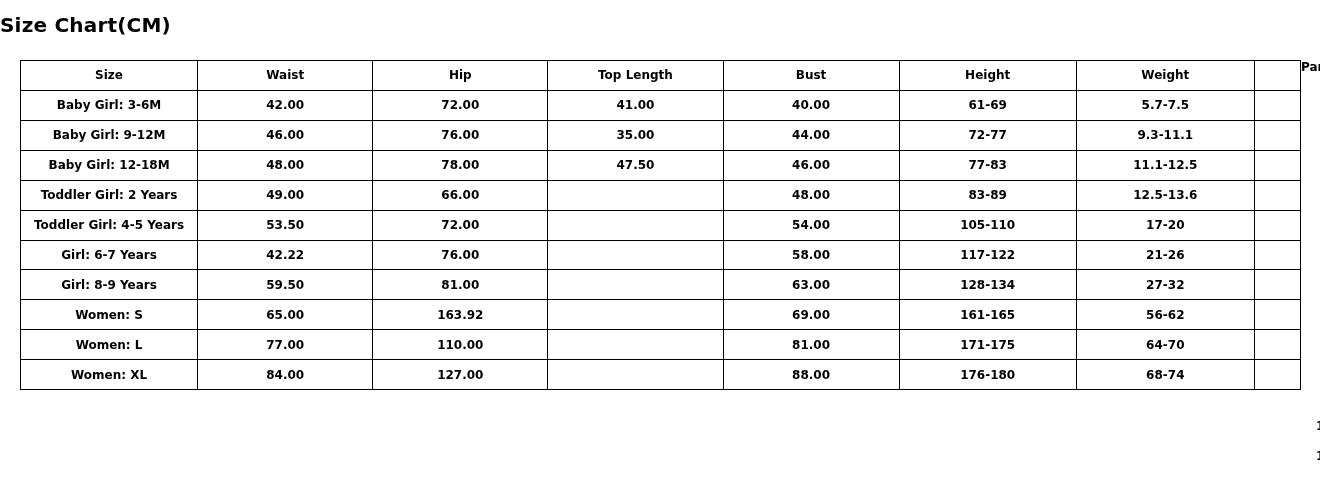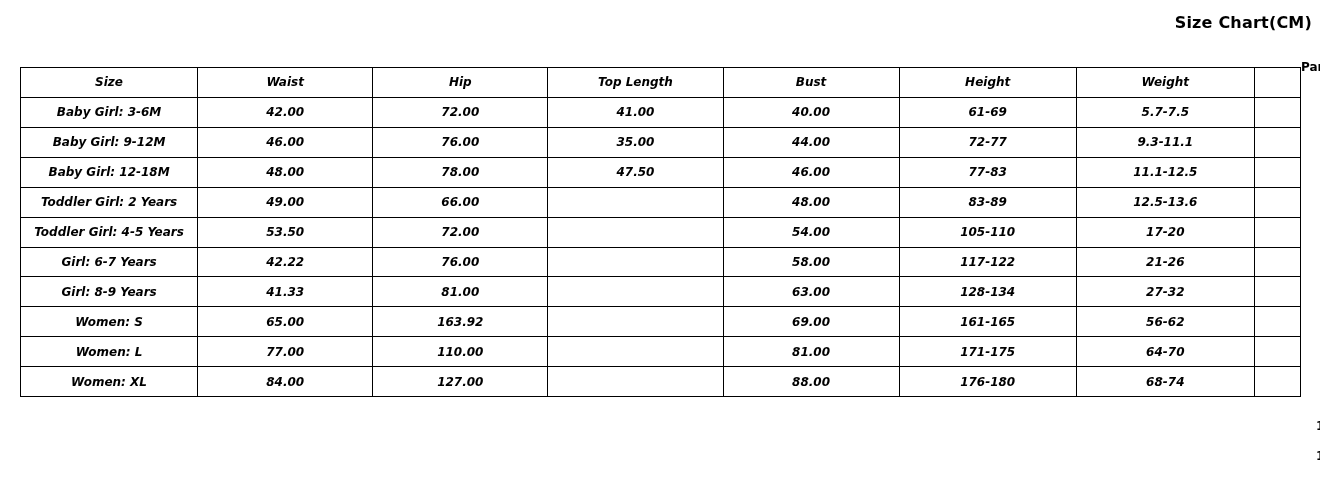--- a/index.html
+++ b/index.html
@@ -8,28 +8,28 @@
     background: #ffffff;
     overflow: hidden;
     position: relative;
     font-family: "DejaVu Sans", sans-serif;
     color: #000000;
   }
   .chart-title {
     position: absolute;
     top: 13px; left: 0;
     width: 1312px;
-    text-align: right;
-    font-size: 16px;
+    text-align: left;
+    font-size: 20px;
     font-weight: bold;
     letter-spacing: 0.2px;
   }
   .table-wrap {
     position: absolute;
-    left: 20px; top: 67px; font-style: italic;
+    left: 20px; top: 60px;
   }
   table.size-table {
     border-collapse: collapse;
     table-layout: fixed;
     width: 1281px;
   }
   table.size-table th, table.size-table td {
     border: 1px solid #000000;
     padding: 0;
     height: 28.93px;
@@ -145,21 +145,21 @@
           <td>42.22</td>
           <td>76.00</td>
           <td></td>
           <td>58.00</td>
           <td>117-122</td>
           <td>21-26</td>
           <td></td>
         </tr>
         <tr>
           <td>Girl: 8-9 Years</td>
-          <td>41.33</td>
+          <td>59.50</td>
           <td>81.00</td>
           <td></td>
           <td>63.00</td>
           <td>128-134</td>
           <td>27-32</td>
           <td></td>
         </tr>
         <tr>
           <td>Women: S</td>
           <td>65.00</td>

